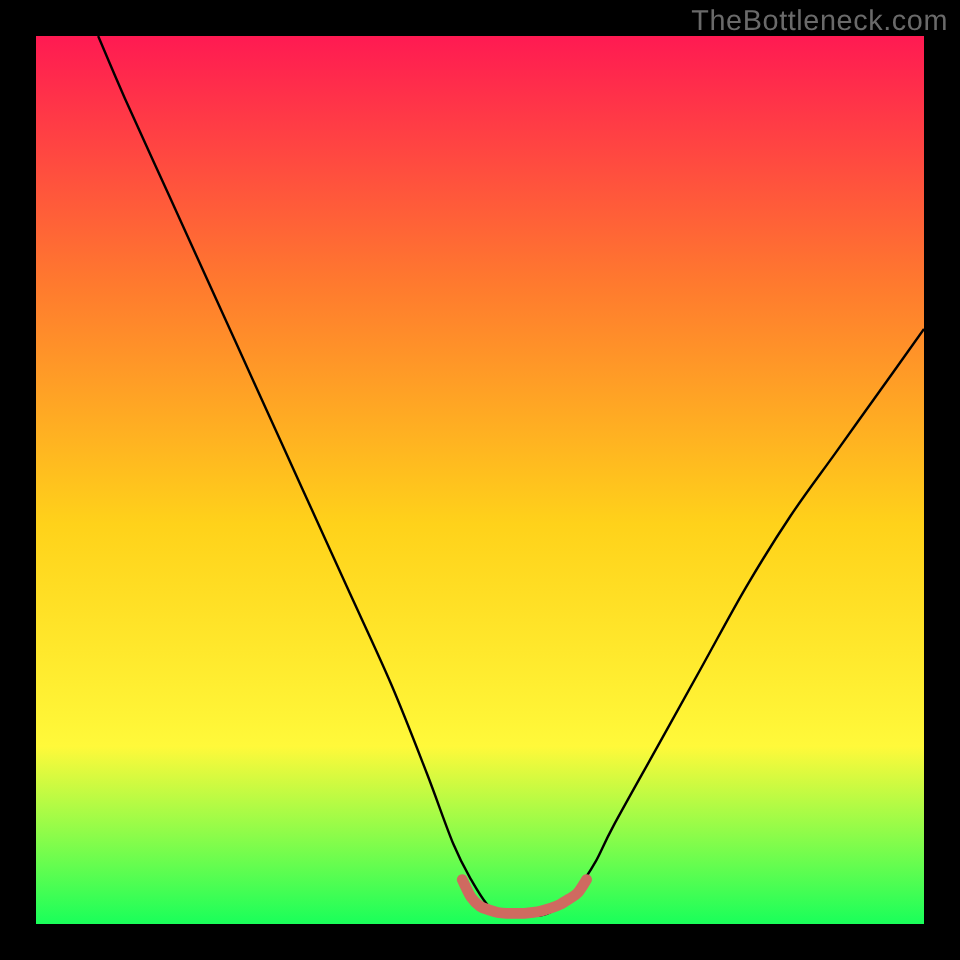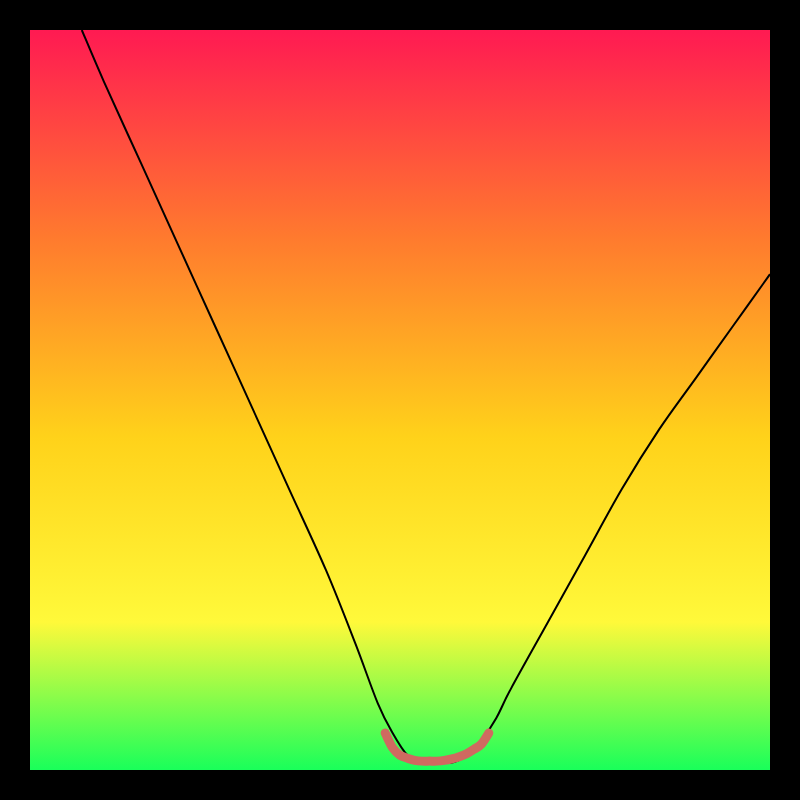--- a/index.html
+++ b/index.html
@@ -39,20 +39,21 @@
     font-size: 24px;
     font-weight: 500;
     letter-spacing: 0.5px;
   }
 </style>
 </head>
 <body>
 
 <div class="frame">
 
+  <div class="watermark">TheBottleneck.com</div>
 
   <div class="plot-area">
     <svg id="chart-svg" viewBox="0 0 740 740" preserveAspectRatio="none">
       <defs>
         <linearGradient id="bg-grad" x1="0" y1="0" x2="0" y2="1">
           <stop id="g0" offset="0%" stop-color="#ff1a52"></stop>
           <stop id="g1" offset="28%" stop-color="#ff7a2e"></stop>
           <stop id="g2" offset="55%" stop-color="#ffd21a"></stop>
           <stop id="g3" offset="80%" stop-color="#fff93a"></stop>
           <stop id="g4" offset="100%" stop-color="#19ff5a"></stop>

